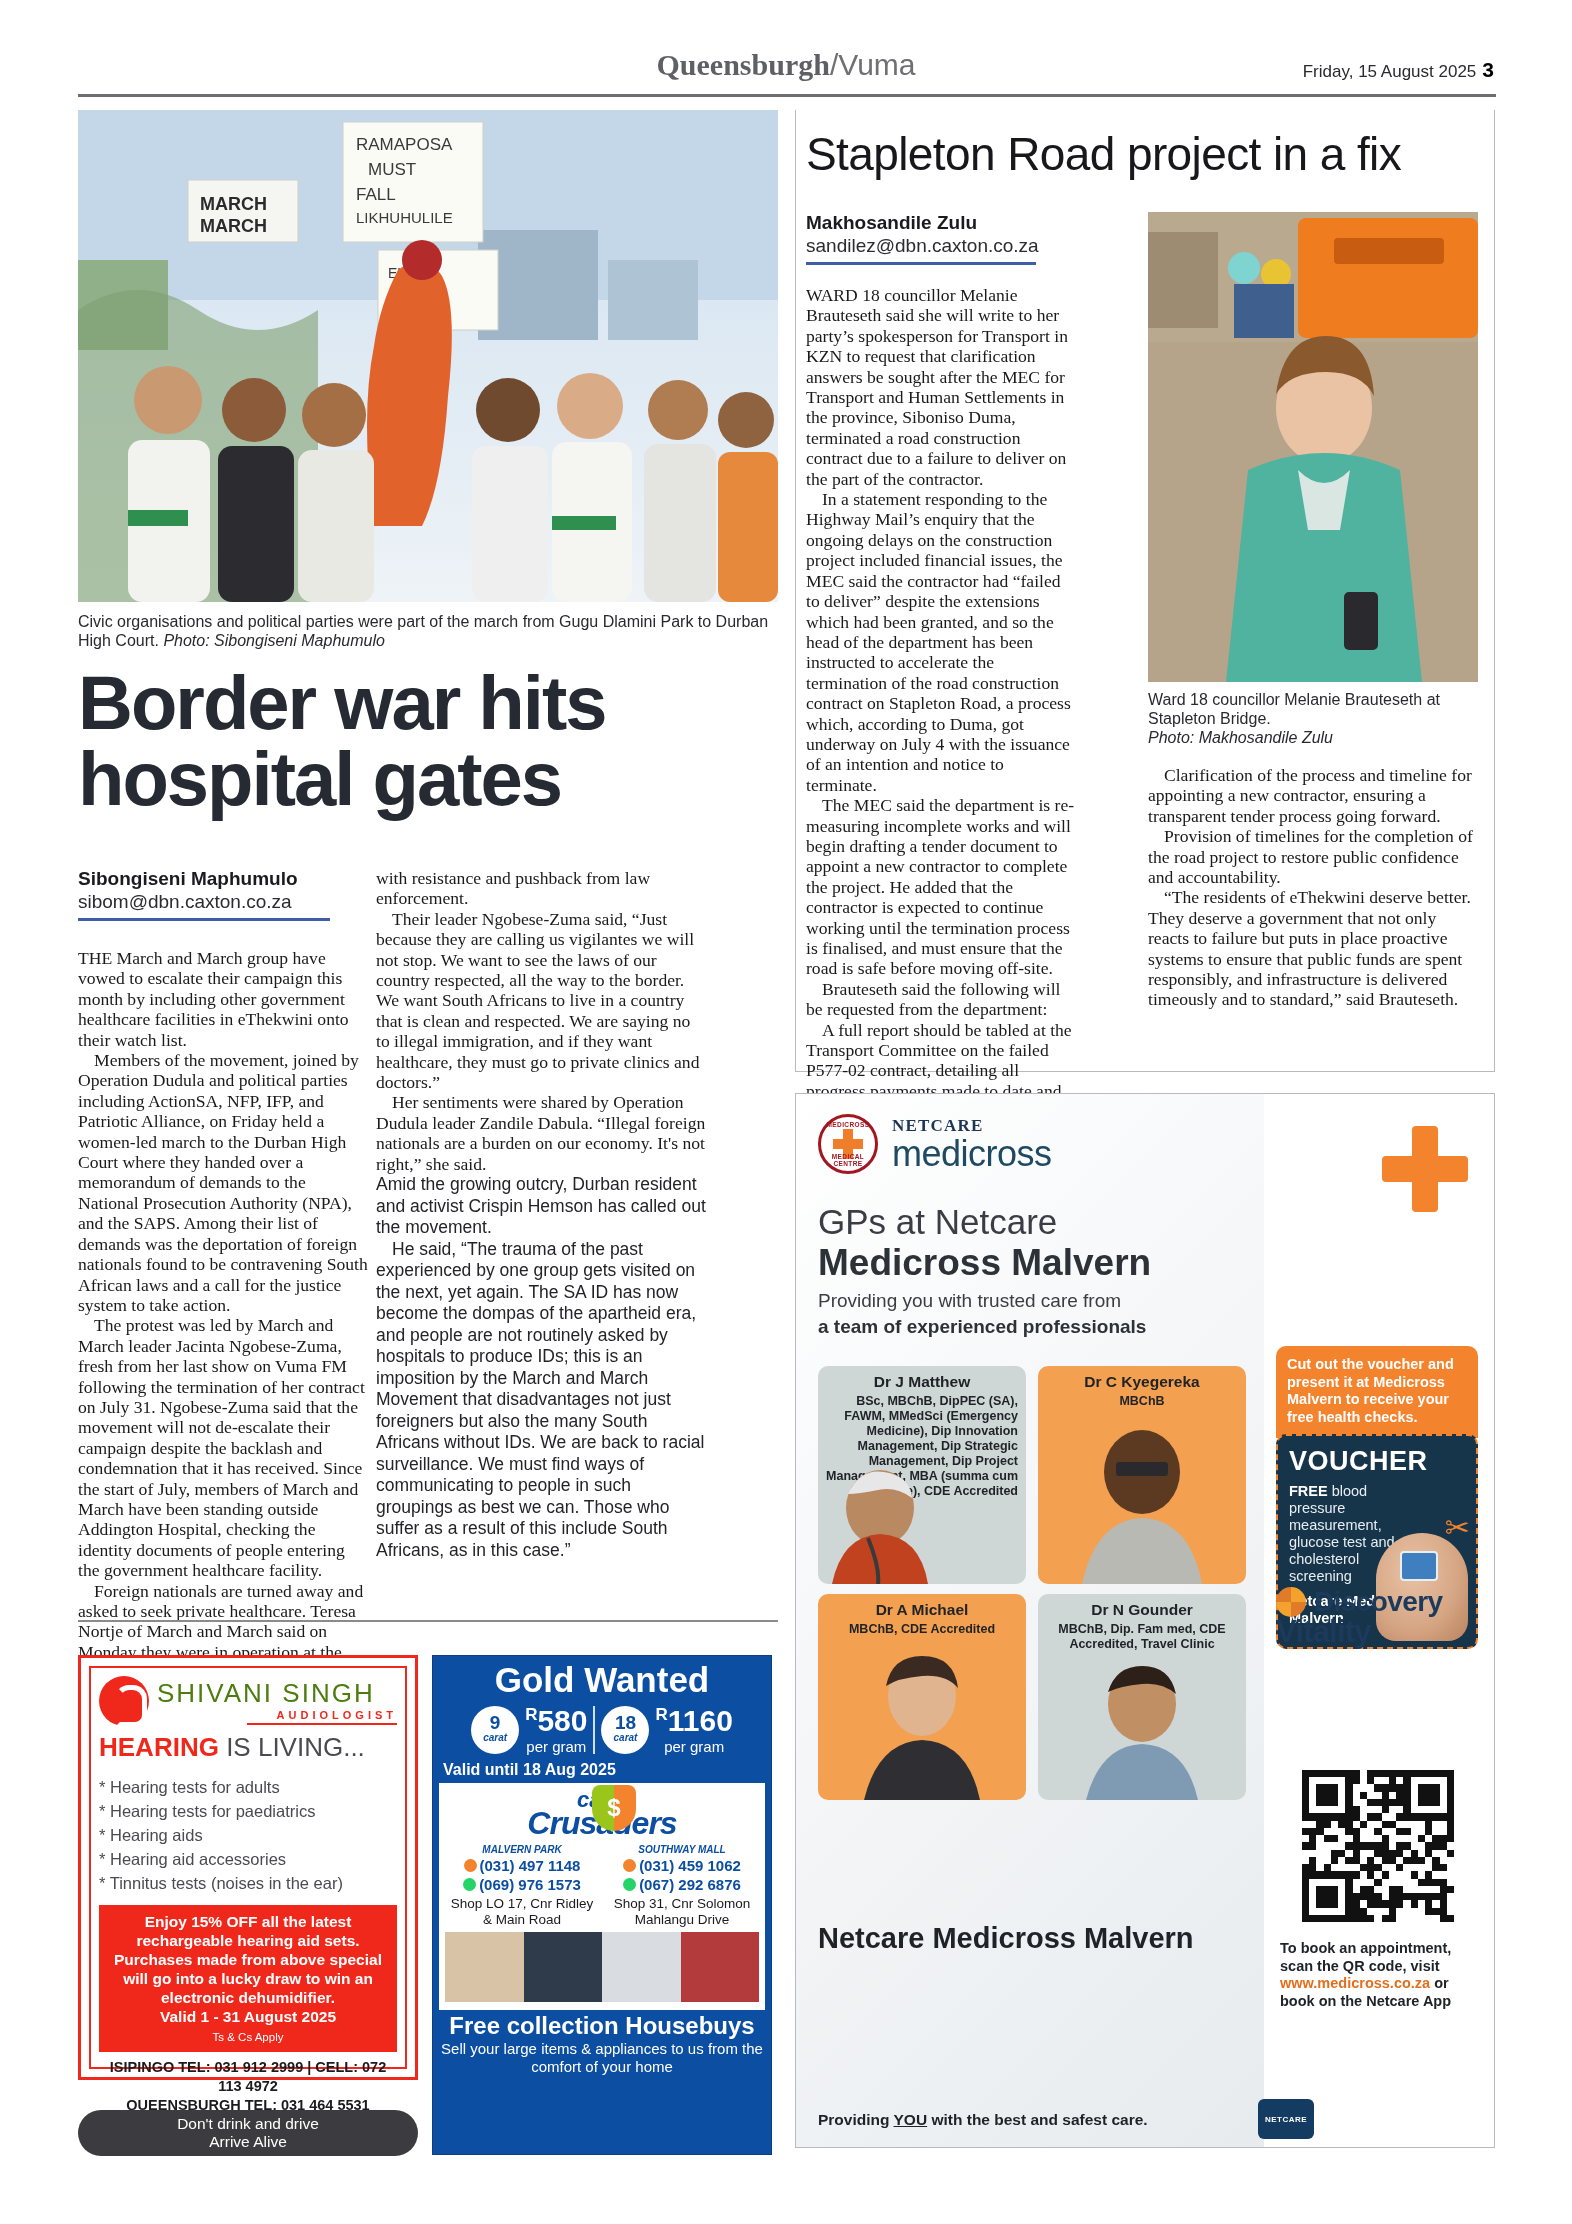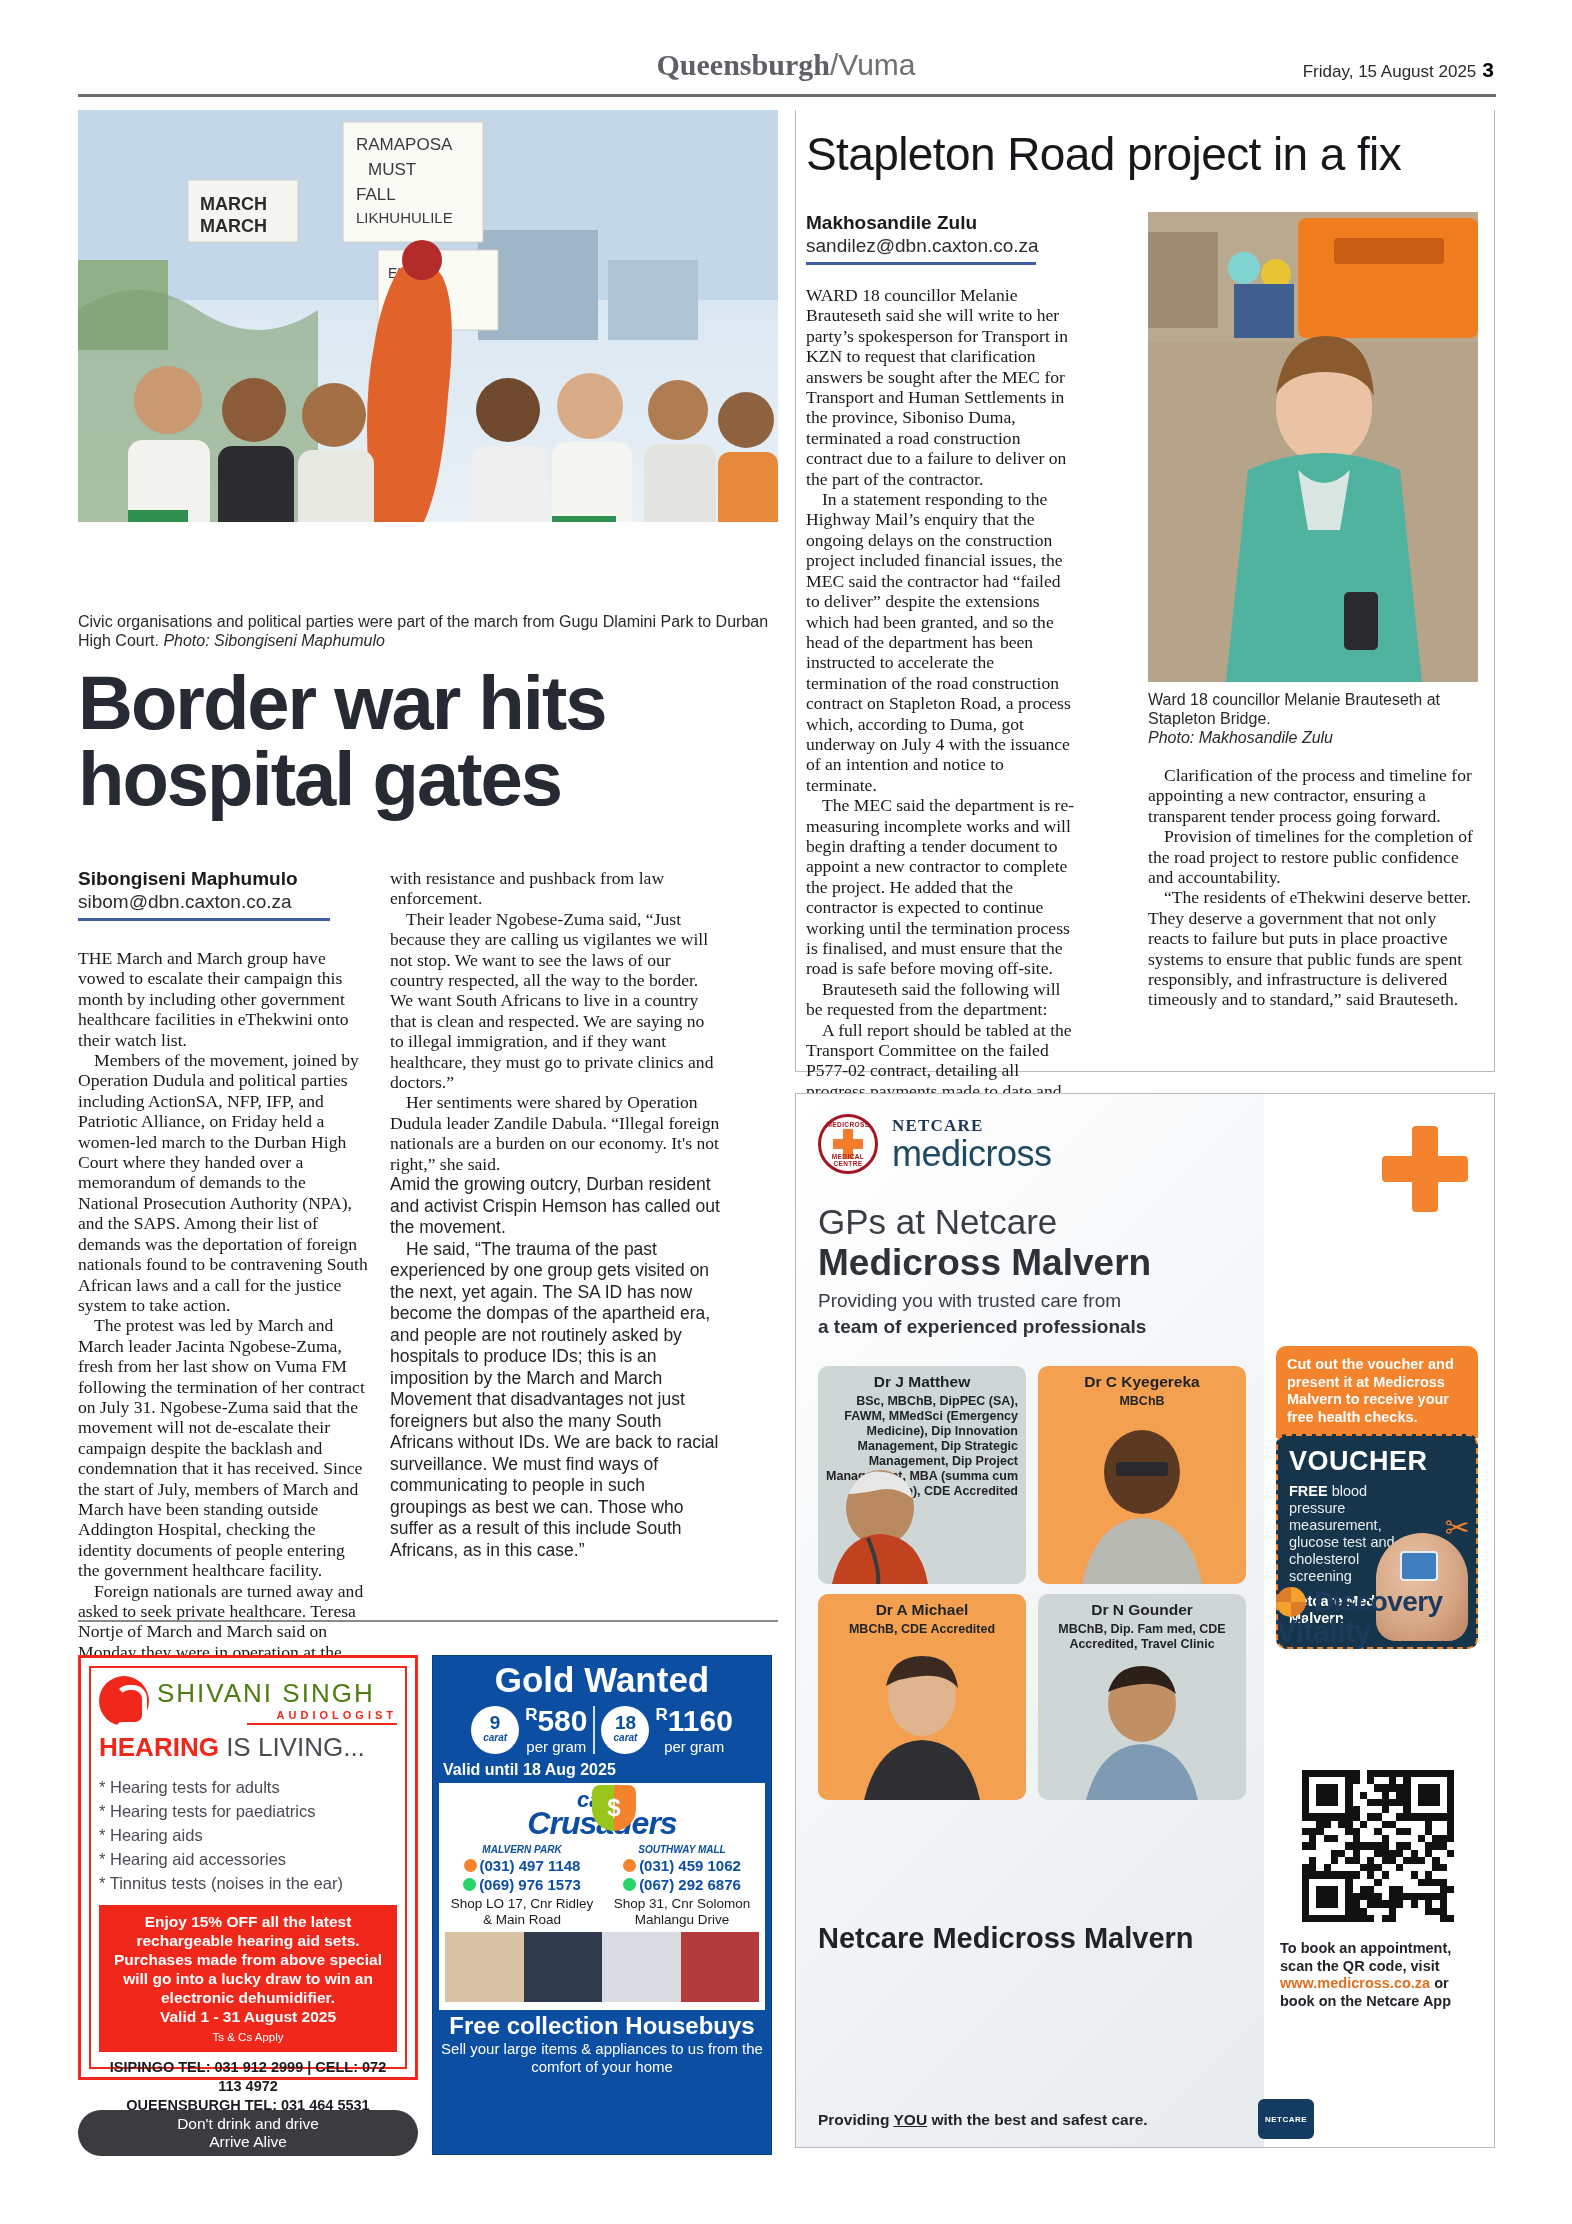--- a/index.html
+++ b/index.html
@@ -41,41 +41,41 @@
   .body-serif p.noind { text-indent: 0; }
   .body-sans {
     font-family: "Liberation Sans", sans-serif;
     font-size: 17.5px; line-height: 21.5px; color: #242428;
   }
   .body-sans p { text-indent: 16px; margin: 0; }
   .body-sans p.noind { text-indent: 0; }
 
   
   .photo-main {
-    position: absolute; left: 78px; top: 110px; width: 700px; height: 412px;
+    position: absolute; left: 78px; top: 110px; width: 700px; height: 492px;
     overflow: hidden; background: #8fa8c4;
   }
   .caption-main {
     position: absolute; left: 78px; top: 612px; width: 700px;
     font-family: "Liberation Sans", sans-serif; font-size: 16px; line-height: 19px; color: #2a2a2e;
   }
   .caption-main i { font-style: italic; }
   .headline-main {
     position: absolute; left: 78px; top: 665px; width: 710px;
     font-family: "Liberation Sans", sans-serif;
     font-weight: bold; font-size: 76px; line-height: 76px;
     letter-spacing: -2px; color: #262b33;
   }
   .byline-main { position: absolute; left: 78px; top: 868px; width: 300px; }
   .byline-name { font-size: 19px; font-weight: bold; color: #1b1b1f; }
   .byline-mail { font-size: 19px; color: #2b2b30; margin-top: 1px; }
   .byline-rule { width: 252px; height: 3px; background: #3f5ea8; margin-top: 5px; }
 
   .col-l1 { position: absolute; left: 78px; top: 948px; width: 290px; }
-  .col-l2 { position: absolute; left: 390px; top: 868px; width: 330px; }
+  .col-l2 { position: absolute; left: 376px; top: 868px; width: 330px; }
 
   .subhead-red {
     font-family: "Liberation Sans", sans-serif;
     color: #ee2b20; font-weight: bold; font-size: 23px; line-height: 26px;
     margin: 12px 0 10px 0;
   }
   .rule-thin { position: absolute; background: #8a8a90; }
 
   
   .right-box {

